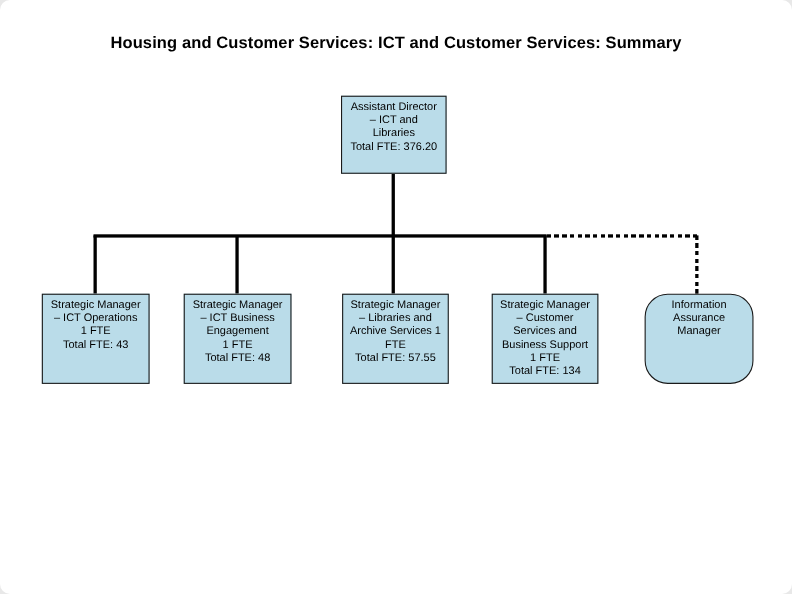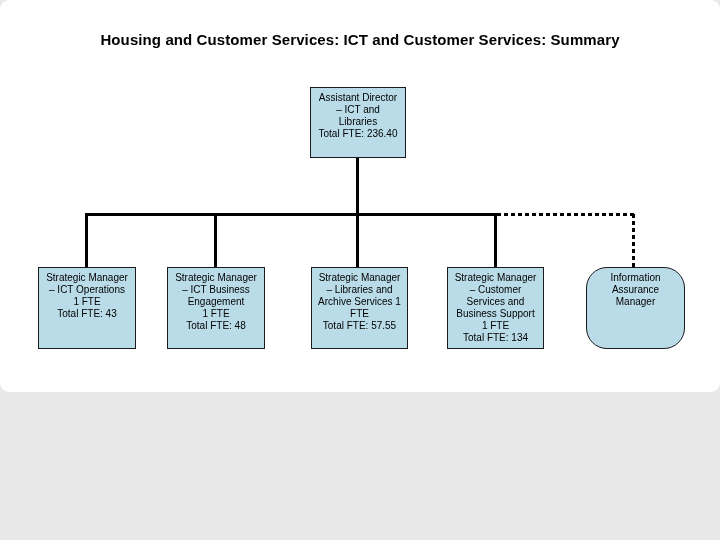--- a/index.html
+++ b/index.html
@@ -3,21 +3,21 @@
 <meta charset="utf-8">
 <style>
   html, body {
     margin: 0;
     padding: 0;
     background: #e8e8e8;
   }
   .canvas {
     position: relative;
     width: 720px;
-    height: 392px;
+    height: 540px;
     background: #ffffff;
     border-radius: 9px;
     overflow: hidden;
     font-family: "Liberation Sans", sans-serif;
     color: #000;
   }
   .title {
     position: absolute;
     top: 31px;
     left: 0;
@@ -78,21 +78,21 @@
   <div class="line drop1"></div>
   <div class="line drop2"></div>
   <div class="line drop3"></div>
   <div class="line drop4"></div>
   <div class="dash-h"></div>
   <div class="dash-v"></div>
 
   <div class="node root">Assistant Director
 – ICT and
 Libraries
-Total FTE:  236.40</div>
+Total FTE:  376.20</div>
 
   <div class="node c1">Strategic Manager
 – ICT Operations
 1 FTE
 Total FTE: 43</div>
 
   <div class="node c2">Strategic Manager
 – ICT Business
 Engagement
 1 FTE

